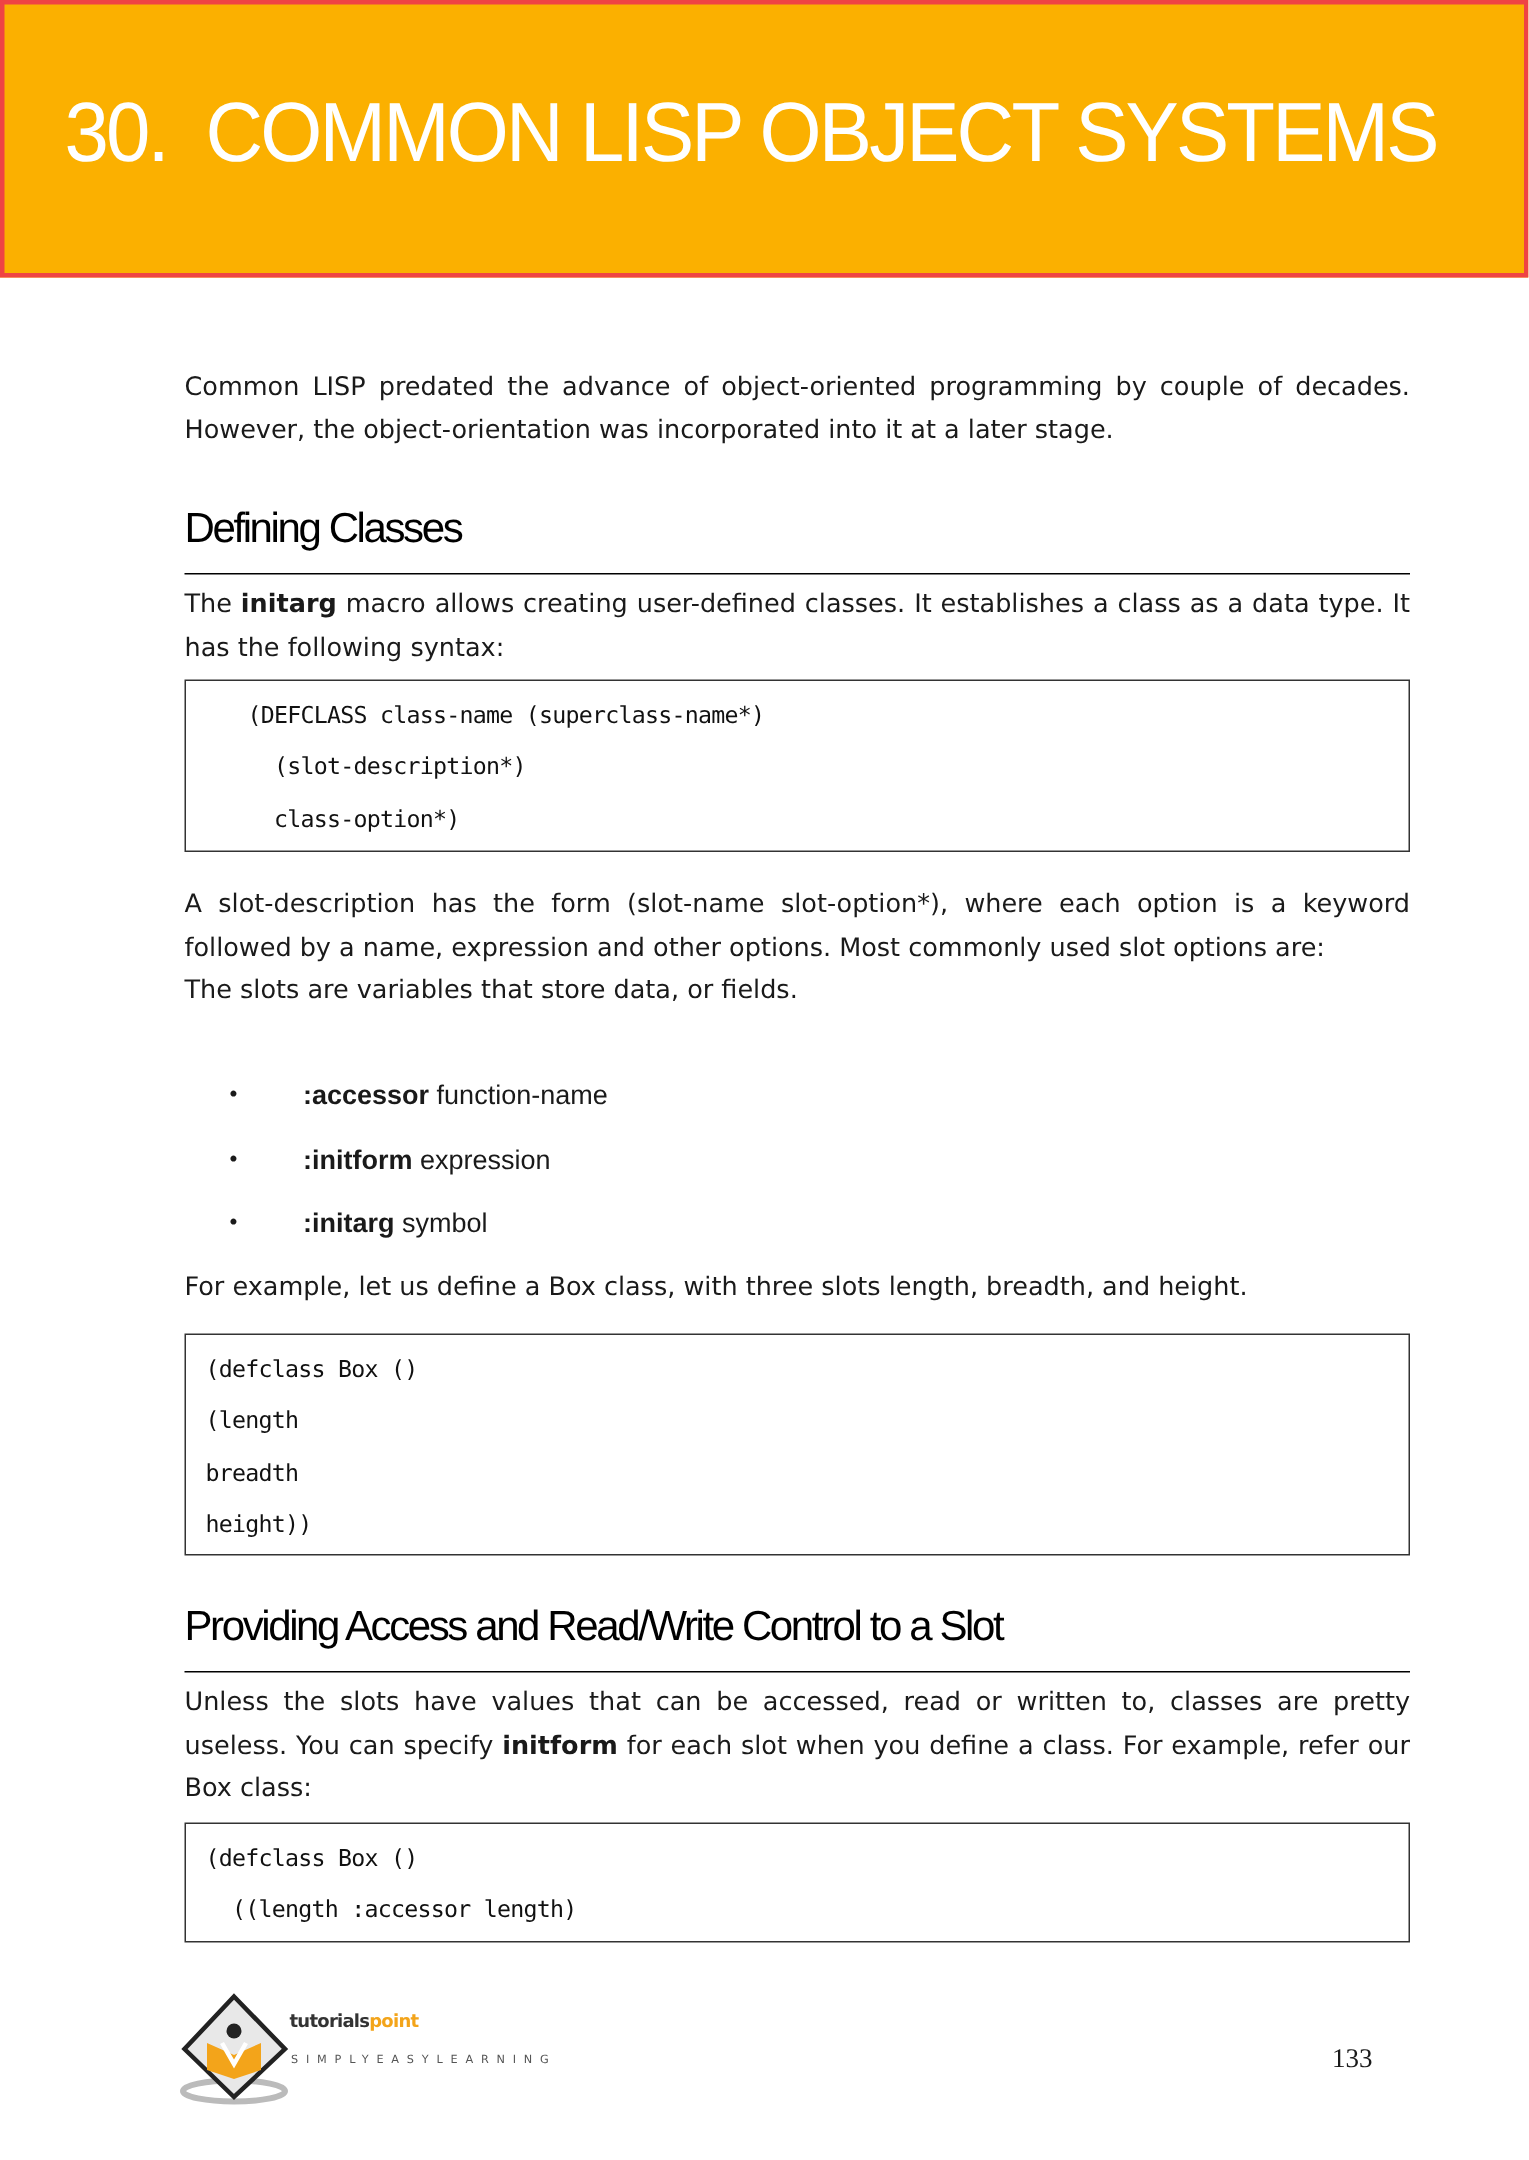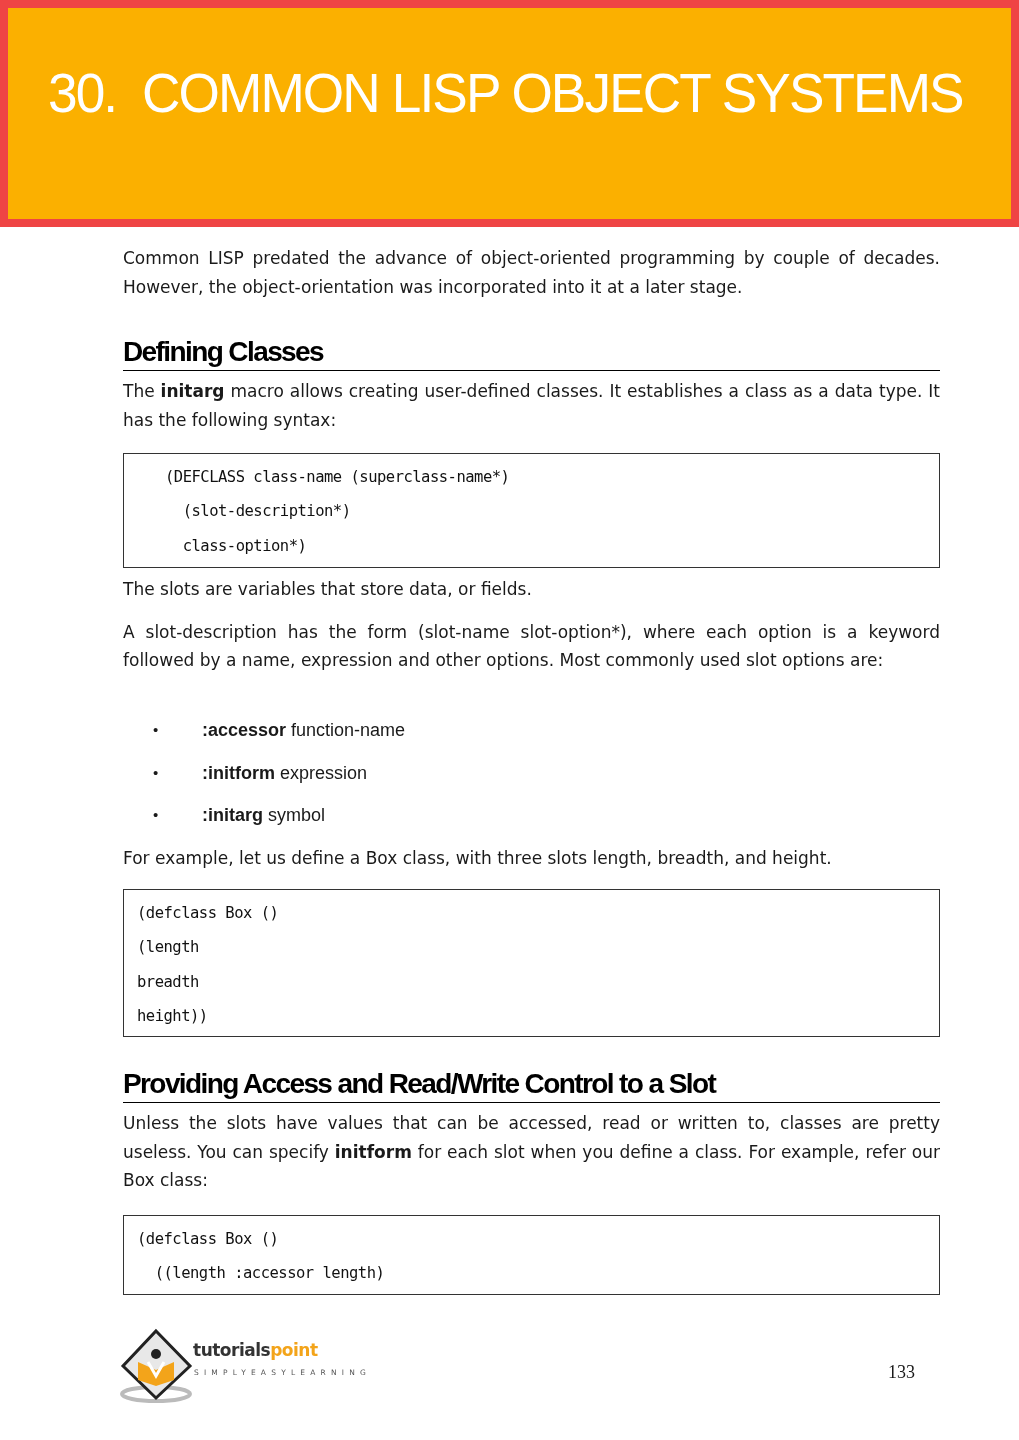--- a/index.html
+++ b/index.html
@@ -1,42 +1,42 @@
 <!DOCTYPE html>
 <html><head>
 <meta charset="utf-8">
 <style>
   html, body { margin: 0; padding: 0; background: #ffffff; }
   body { width: 1019px; height: 1440px; position: relative; overflow: hidden;
          font-family: "DejaVu Sans", sans-serif; color: #1a1a1a; }
 
-  .banner { position: absolute; left: 0; top: 0; width: 1019px; height: 227px;
+  .banner { position: absolute; left: 0; top: 0; width: 1019px; height: 185px;
             background: #fbb000; box-sizing: border-box;
-            border: 8px solid #ef4444; }
+            border: 3px solid #ef4444; }
   .banner-title { position: absolute; left: 40px; top: 52px; font-family: "Liberation Sans", sans-serif;
                   font-size: 56px; color: #ffffff; letter-spacing: -2px; white-space: pre;
                   transform: scaleX(0.95); transform-origin: left; }
 
   .content { position: absolute; left: 123px; width: 817px; }
   p.body { margin: 0; font-size: 17px; line-height: 28.5px; text-align: justify; font-family: "DejaVu Sans", sans-serif; }
-  .h2 { font-family: "Liberation Sans", sans-serif; font-weight: bold; font-size: 28px;
+  .h2 { font-family: "Liberation Sans", sans-serif; font-weight: normal; font-size: 28px;
         letter-spacing: -1.6px; color: #000; border-bottom: 1.3px solid #000;
-        padding-bottom: 0; line-height: 36px; }
+        padding-bottom: 12px; line-height: 36px; }
   .code { border: 1px solid #333; box-sizing: border-box; padding: 6px 13px;
           font-family: "DejaVu Sans Mono", monospace; font-size: 15.5px; color: #111; }
   .code .line { height: 34.3px; line-height: 34.3px; white-space: pre; letter-spacing: -0.5px; }
   ul.opts { margin: 0; padding: 0; list-style: none; }
   ul.opts li { position: relative; height: 42.5px; line-height: 28px; font-size: 18px;
                font-family: "Liberation Sans", sans-serif; }
   ul.opts li .bullet { position: absolute; left: 30px; top: 0; font-size: 15px; }
   ul.opts li .kw { position: absolute; left: 79px; font-weight: bold; }
   .footer-num { position: absolute; left: 888px; top: 1362px; font-size: 18px; font-family: Liberation Serif, serif; }
   .logo { position: absolute; left: 120px; top: 1328px; width: 250px; height: 76px; }
   .logo-text { position: absolute; left: 73px; top: 12px; font-family: "DejaVu Sans", sans-serif;
-               font-weight: bold; font-size: 17px; letter-spacing: -0.5px; }
+               font-weight: bold; font-size: 12px; letter-spacing: -0.5px; }
   .logo-text .t1 { color: #333; }
   .logo-text .t2 { color: #f3a41a; }
   .logo-tag { position: absolute; left: 74px; top: 40px; font-family: "DejaVu Sans", sans-serif;
               font-size: 7.5px; letter-spacing: 5.2px; color: #555; }
 </style>
 </head>
 <body>
 
 <div class="banner">
   <div class="banner-title">30.  COMMON LISP OBJECT SYSTEMS</div>
@@ -51,22 +51,22 @@
   <p class="body" style="margin-top:6px;"><span>The </span><b>initarg</b><span> macro allows creating user-defined classes. It establishes a class as a data type. It has the following syntax:</span></p>
 </div>
 
 <div class="content code" style="top:453px; height:115px;padding-left:41px;">
   <div class="line">(DEFCLASS class-name (superclass-name*)</div>
   <div class="line">  (slot-description*)</div>
   <div class="line">  class-option*)</div>
 </div>
 
 <div class="content" style="top:575px;">
+  <p class="body" style="margin-top:14px;">A slot-description has the form (slot-name slot-option*), where each option is a keyword followed by a name, expression and other options. Most commonly used slot options are:</p>
   <p class="body">The slots are variables that store data, or fields.</p>
-  <p class="body" style="margin-top:14px;">A slot-description has the form (slot-name slot-option*), where each option is a keyword followed by a name, expression and other options. Most commonly used slot options are:</p>
 </div>
 
 <div class="content" style="top:716px;">
   <ul class="opts">
     <li>
       <span class="bullet">•</span>
       <span class="kw"><span>:accessor</span><span style="font-weight:normal"> function-name</span></span>
     </li>
     <li>
       <span class="bullet">•</span>

